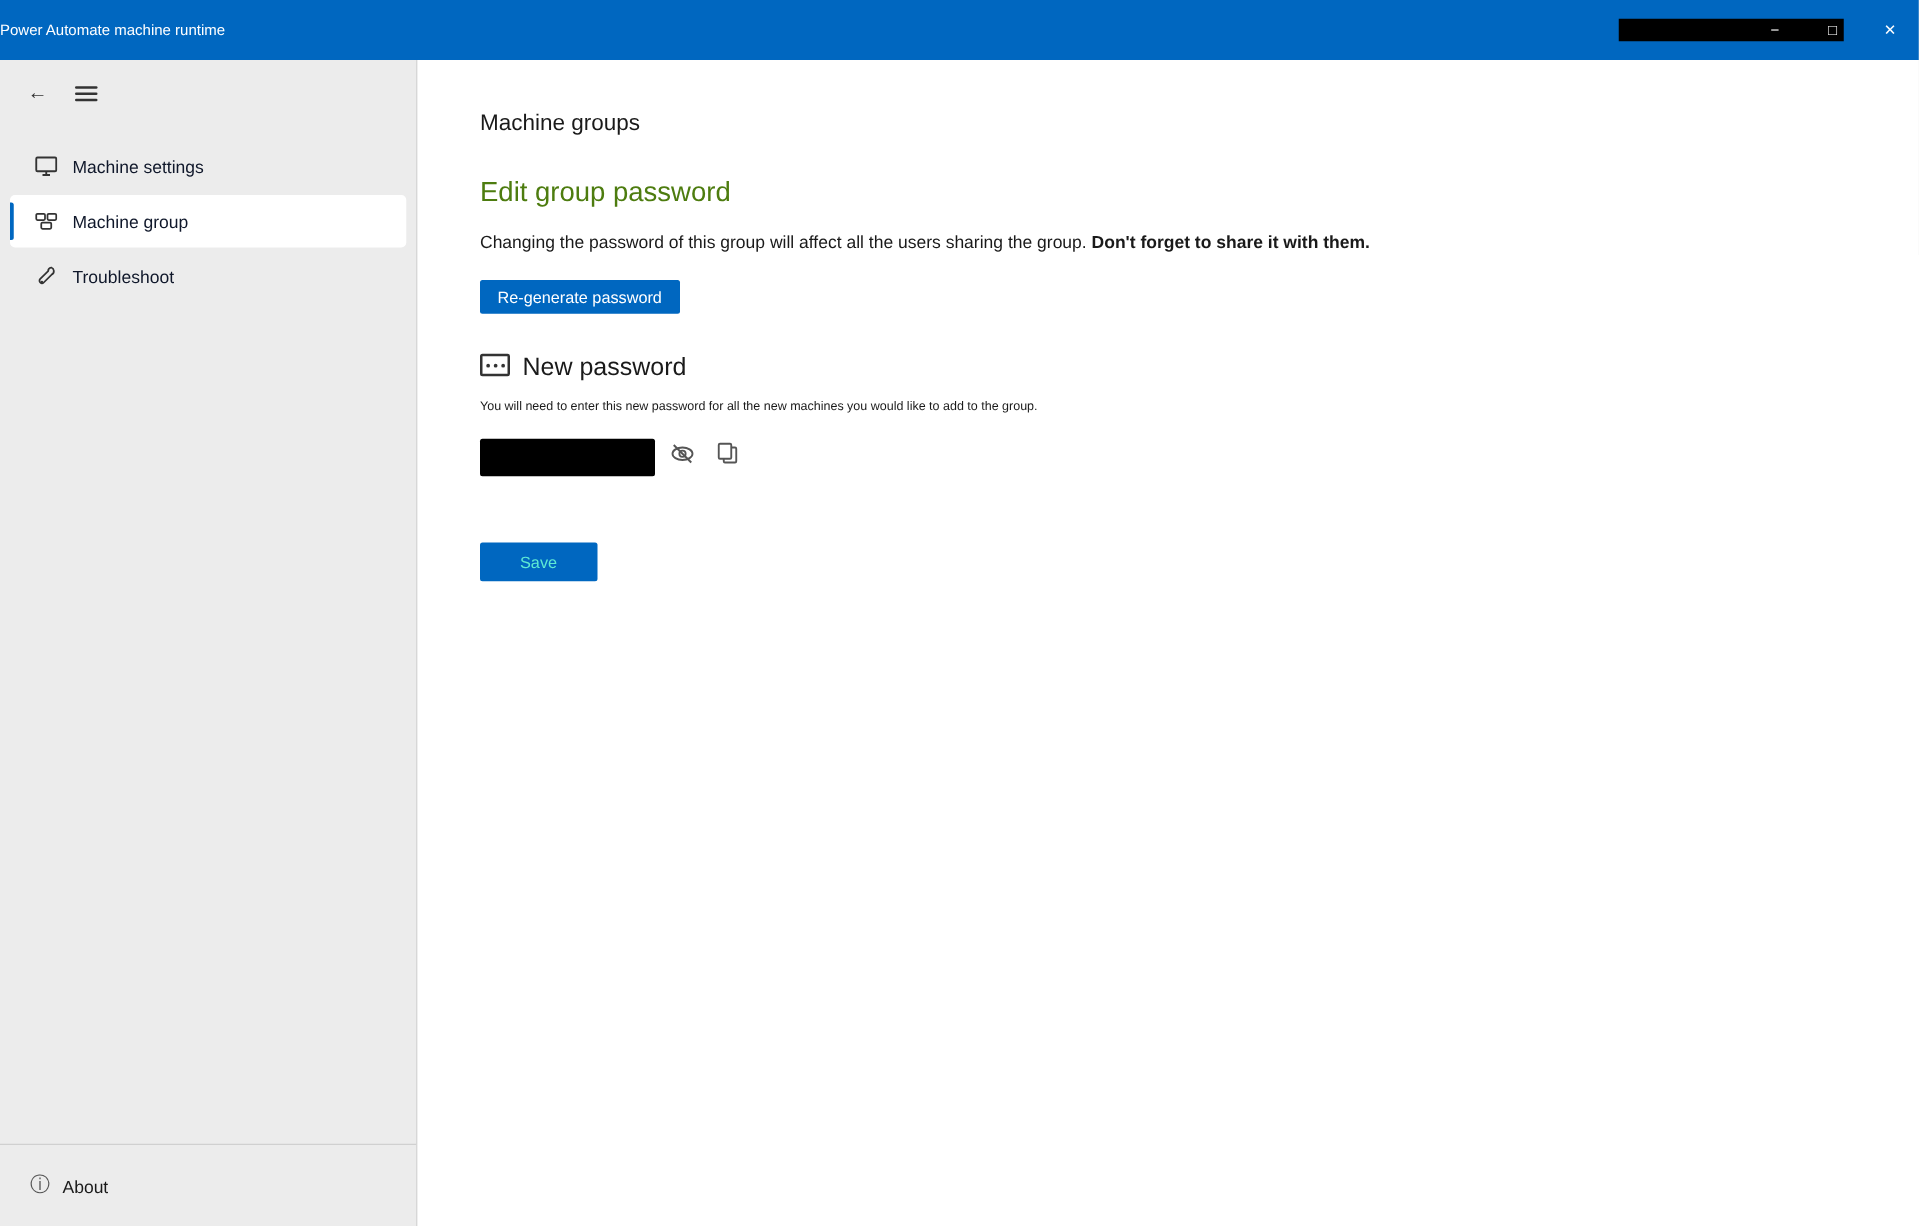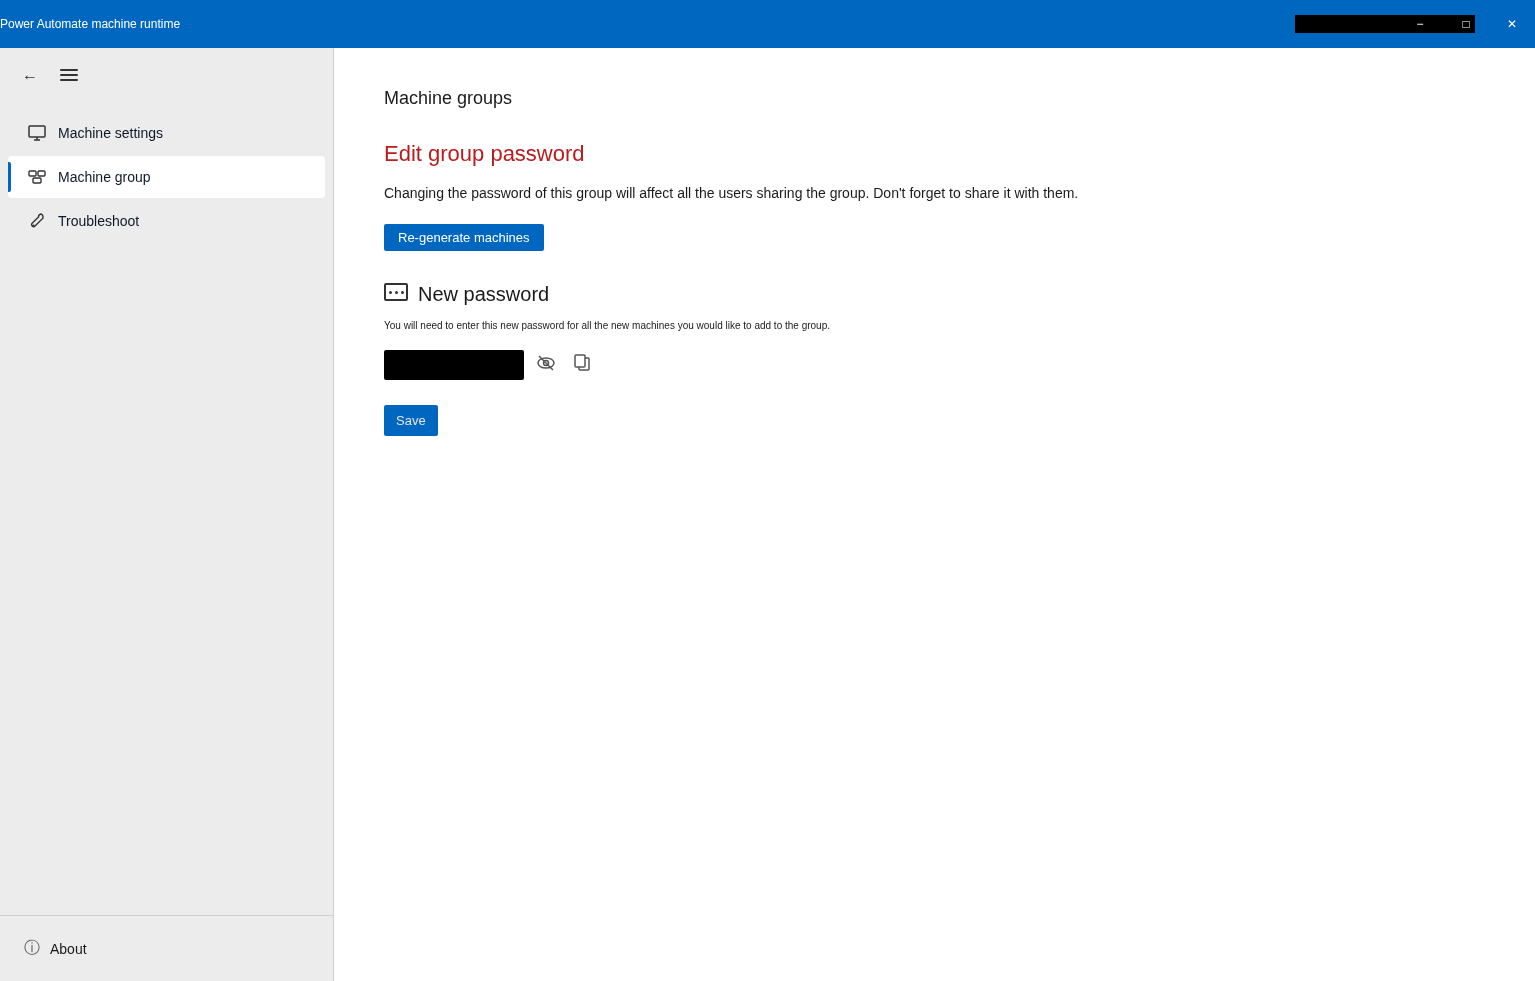--- a/index.html
+++ b/index.html
@@ -175,32 +175,32 @@
     .page-title {
       font-size: 18px;
       font-weight: 400;
       color: #1a1a1a;
       margin-bottom: 32px;
     }
 
     .section-title {
       font-size: 22px;
       font-weight: 400;
-      color: #b91c1c;
+      color: #4d7c0f;
       margin-bottom: 16px;
     }
 
     .description-text {
       font-size: 14px;
       color: #1a1a1a;
       margin-bottom: 20px;
       line-height: 1.5;
     }
     .description-text strong {
-      font-weight: 400;
+      font-weight: 700;
     }
 
     .regen-btn {
       background: #0067c0;
       color: white;
       border: none;
       padding: 6px 14px;
       font-size: 13px;
       cursor: pointer;
       border-radius: 2px;
@@ -265,26 +265,27 @@
       border: none;
       cursor: pointer;
       font-size: 16px;
       padding: 4px;
       color: #555;
       border-radius: 3px;
     }
 
     .save-btn {
       background: #0067c0;
-      color: #e5e5e5;
-      border: none;
-      padding: 8px 12px;
+      color: #5eead4;
+      border: none;
+      padding: 8px 32px;
       font-size: 13px;
       cursor: pointer;
       border-radius: 2px;
+      margin-top: 28px;
       font-weight: 500;
     }
   </style>
 </head>
 <body>
 
 <div class="titlebar">
   <span class="titlebar-title">Power Automate machine runtime</span>
   <div class="titlebar-redacted"></div>
   <div class="titlebar-controls">
@@ -352,21 +353,21 @@
   <div class="main-content">
     <h1 class="page-title">Machine groups</h1>
 
     <h2 class="section-title">Edit group password</h2>
 
     <p class="description-text">
       <span>Changing the password of this group will affect all the users sharing the group.</span>
       <strong>Don't forget to share it with them.</strong>
     </p>
 
-    <button class="regen-btn">Re-generate machines</button>
+    <button class="regen-btn">Re-generate password</button>
 
     <div class="new-password-section">
       <div class="new-password-header">
         <div class="password-icon-box">
           <div class="password-icon-box-dots">
             <span></span>
             <span></span>
             <span></span>
           </div>
         </div>

